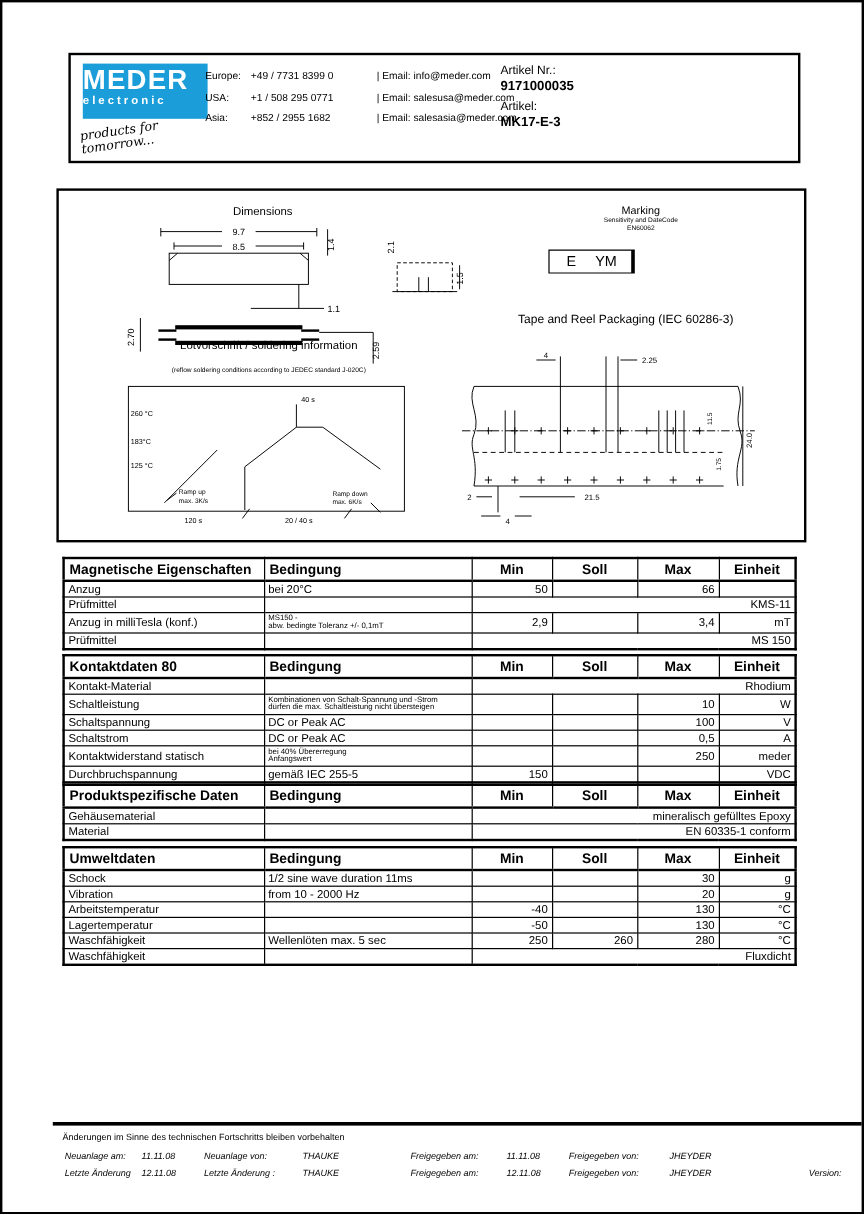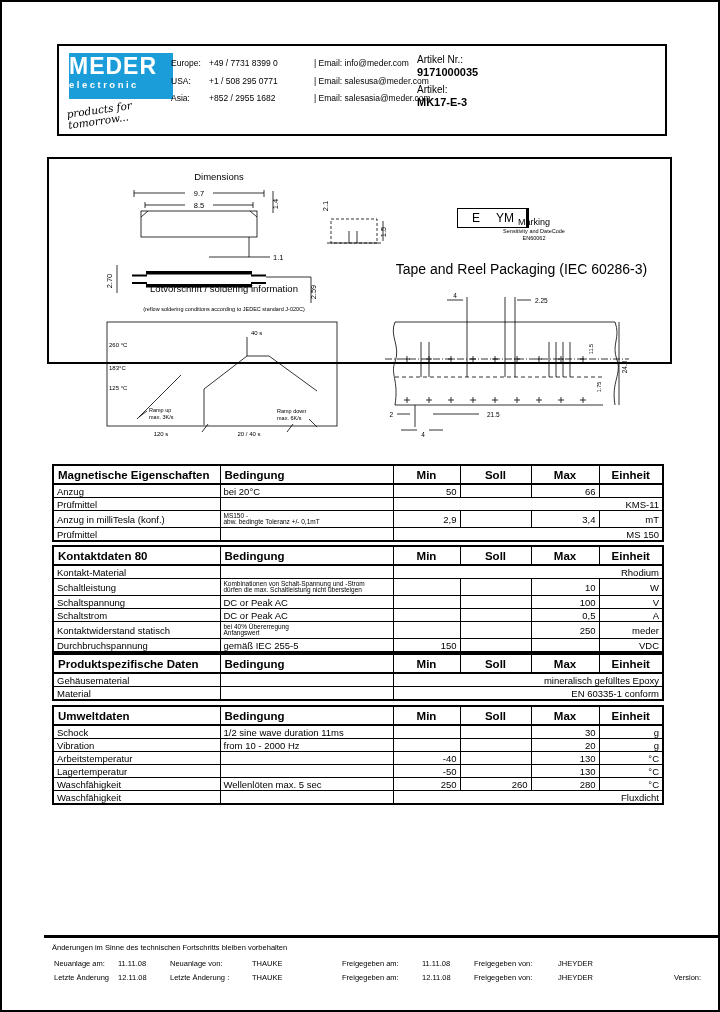--- a/index.html
+++ b/index.html
@@ -14,30 +14,30 @@
   .tagline{position:absolute;left:8px;top:56px;width:100px;font-family:"DejaVu Serif",serif;
            font-style:italic;font-size:10.5px;line-height:11px;transform:rotate(-8deg);}
   .contacts{position:absolute;left:112px;top:9px;}
   .contact-row{display:flex;font-size:8.5px;line-height:17.5px;white-space:nowrap;}
   .contact-row .creg{width:38px;}
   .contact-row .cph{width:105px;}
   .artikel{position:absolute;left:358px;top:7px;font-size:10px;line-height:13px;}
   .artikel .aval{font-weight:bold;font-size:11px;margin-bottom:4px;}
 
   
-  .main-box{position:absolute;left:45px;top:155px;width:625px;height:207px;border:2px solid #000;box-sizing:border-box;padding-left:44px;}
+  .main-box{position:absolute;left:45px;top:155px;width:625px;height:295px;border:2px solid #000;box-sizing:border-box;padding-left:44px;}
   .dim-title{position:absolute;left:0;top:12px;width:340px;text-align:center;font-size:9.5px;}
-  .marking{position:absolute;left:360px;top:11px;width:250px;text-align:center;margin-top:47px;}
+  .marking{position:absolute;left:360px;top:11px;width:250px;text-align:center;}
   .marking .m1{font-size:9px;line-height:11px;}
   .marking .m2{font-size:5.5px;line-height:7px;}
   .eym{position:absolute;left:408px;top:49px;width:72px;height:20px;border:1px solid #000;border-right:3px solid #000;
        display:flex;align-items:center;box-sizing:border-box;font-size:12px;}
   .eym .e{margin-left:14px;}
   .eym .ym{margin-left:16px;}
-  .tape-title{position:absolute;left:325px;top:102px;width:295px;text-align:center;font-size:14px;}
+  .tape-title{position:absolute;left:325px;top:102px;width:295px;text-align:center;font-size:10px;}
   .sold-title{position:absolute;left:10px;top:124px;width:330px;text-align:center;font-size:9.5px;}
   .sold-sub{position:absolute;left:10px;top:147px;width:330px;text-align:center;font-size:5.5px;}
   .dims-svg{position:absolute;left:30px;top:22px;}
   .graph-svg{position:absolute;left:50px;top:156px;}
   .tape-svg{position:absolute;left:328px;top:128px;}
   svg text{font-family:"Liberation Sans",sans-serif;}
 
   
   table.spec{position:absolute;left:50px;width:610px;border-collapse:collapse;table-layout:fixed;
              border:2px solid #000;}
@@ -46,21 +46,21 @@
   .spec th.tc{text-align:center;}
   .spec td{border:1px solid #000;font-size:9.5px;padding:0 3px;height:12px;line-height:11px;
            white-space:nowrap;overflow:hidden;}
   .spec td.val{text-align:right;}
   .spec td.sm{height:16px;}
   .spec td.sm div{font-size:6.5px;line-height:6.5px;}
 
   
   .footer-rule{position:absolute;left:42px;top:933px;width:676px;height:3px;background:#000;}
   .footer-note{position:absolute;left:50px;top:941px;font-size:7.5px;}
-  .footer-rows{position:absolute;left:52px;top:955px;width:640px;}
+  .footer-rows{position:absolute;left:52px;top:955px;width:640px;font-style:italic;}
   .footer-row{display:grid;grid-template-columns:64px 52px 82px 90px 80px 52px 84px 116px 46px auto;
               font-size:7.5px;line-height:14px;white-space:nowrap;}
 </style>
 </head>
 <body>
 
 <div class="page">
 
   <div class="header-box">
     <div class="logo" style="background: rgb(27, 157, 217); color: rgb(255, 255, 255);">

